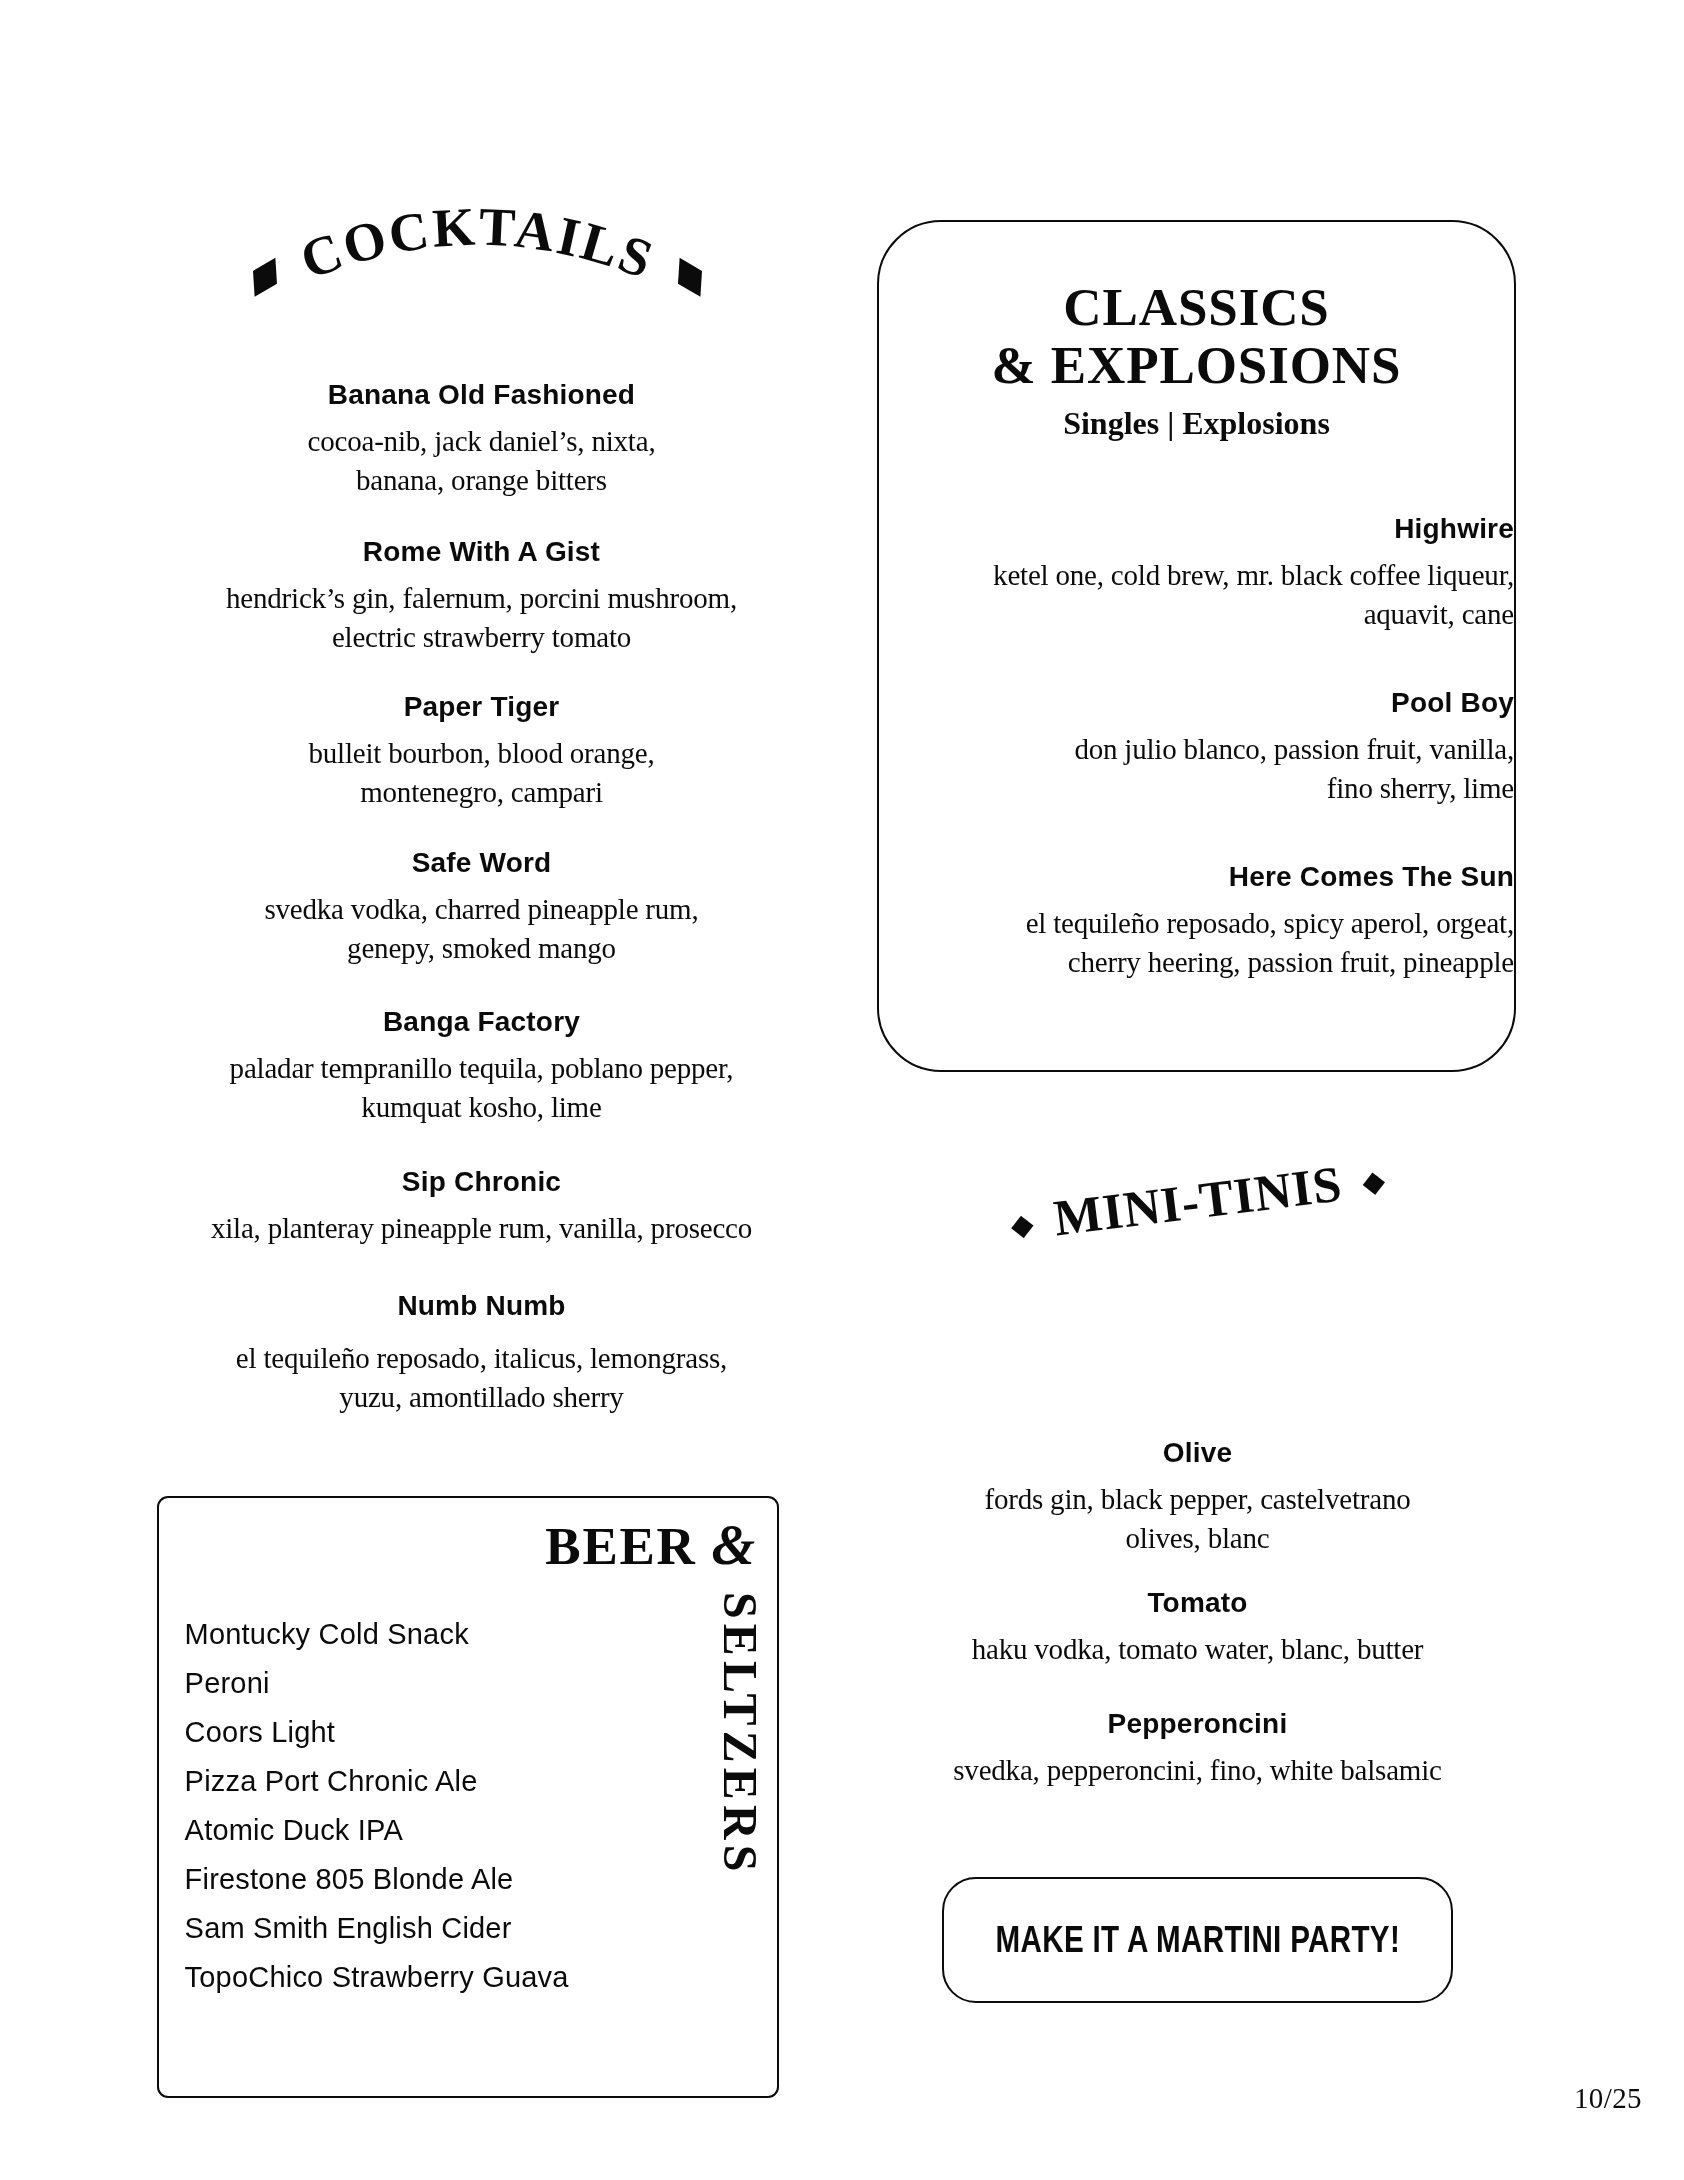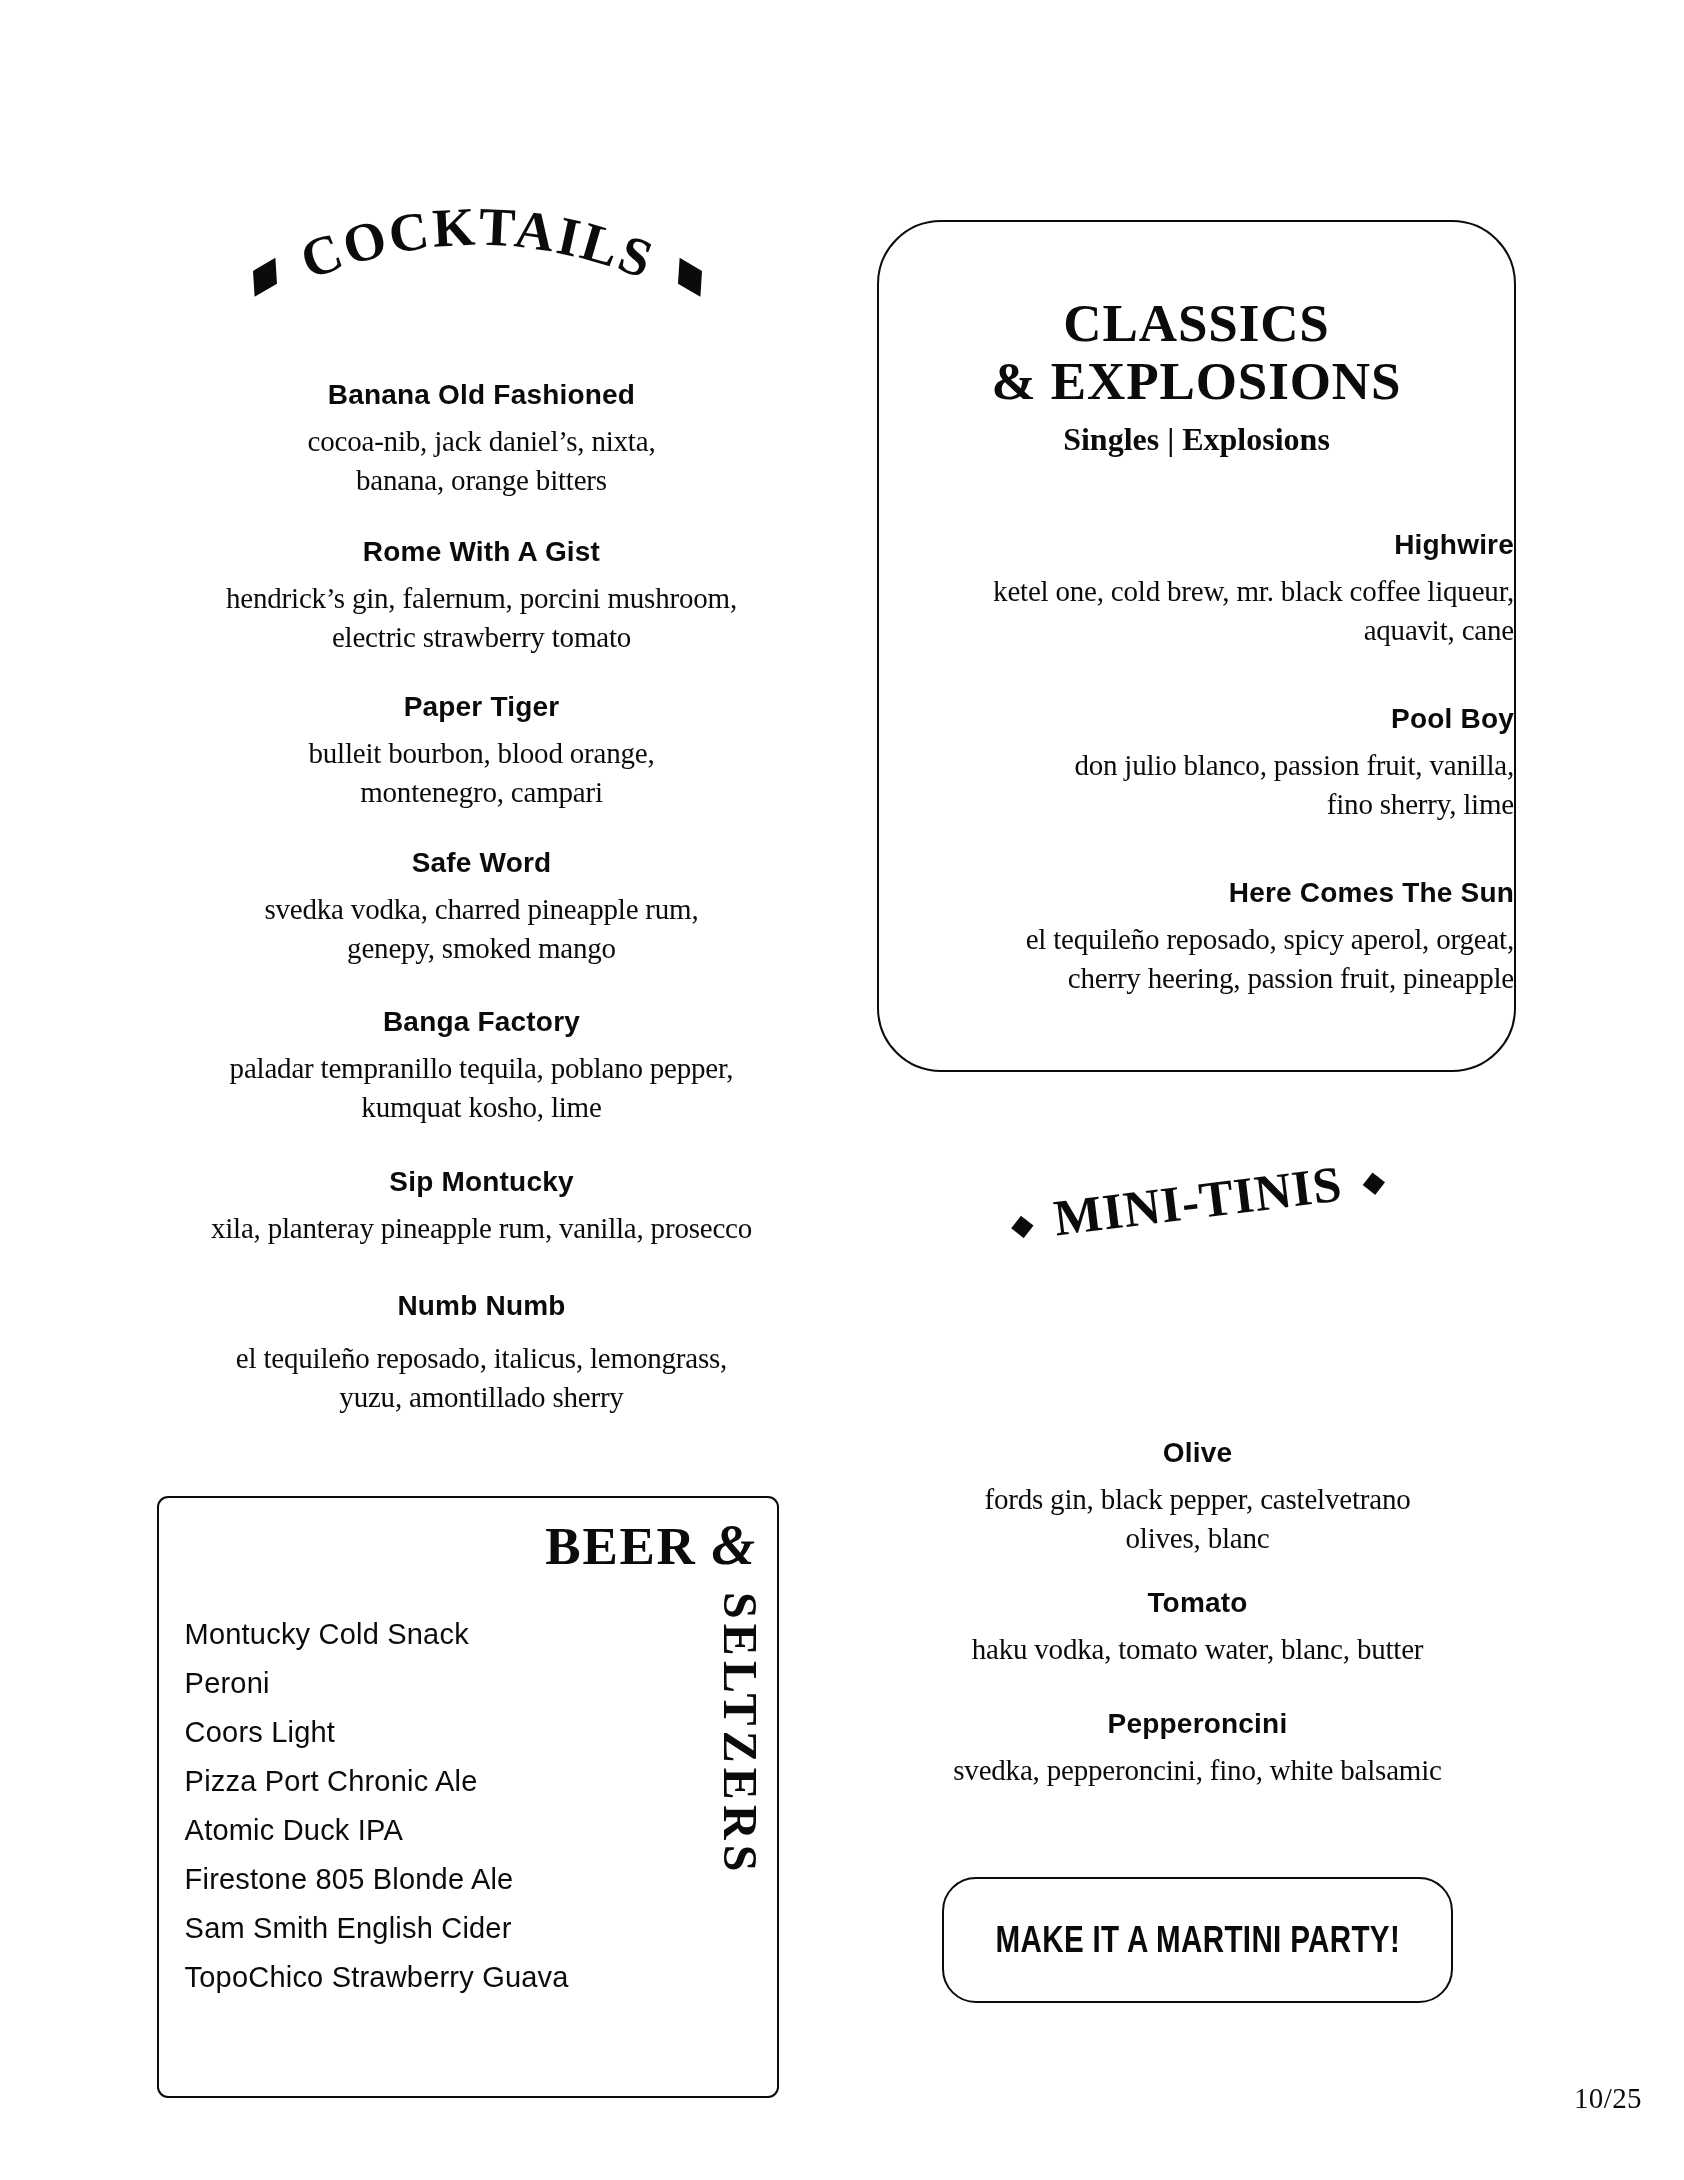--- a/index.html
+++ b/index.html
@@ -19,21 +19,21 @@
     font-size:29px; line-height:39px; letter-spacing:-0.2px;
     margin-top:8px; white-space:pre-line;
   }
   .desc-gap { margin-top:13.6px; }
   
   .arch { position:absolute; left:239px; top:194px; width:477px; height:119px; }
   
   .classics-box {
     position:absolute; left:877px; top:220px; width:639px; height:852px;
     border:2.6px solid #0b0b0b; border-radius:64px; box-sizing:border-box;
-    text-align:center; padding-top:72px;
+    text-align:center; padding-top:56px;
   }
   .classics-title {
     font-weight:bold; font-size:53px; line-height:58px; letter-spacing:0.9px;
   }
   .classics-subtitle { font-size:32px; line-height:39px; margin-top:10.2px;font-weight:bold; }
   .citem { position:relative; width:100%; text-align:right; }
   .citem.first { margin-top:66px; }
   .citem + .citem { margin-top:49px; }
   
   .minitinis-header {
@@ -120,21 +120,21 @@
     <div class="item-name">Safe Word</div>
     <div class="item-desc">svedka vodka, charred pineapple rum,
 genepy, smoked mango</div>
   </div>
   <div class="item" style="top:1002px">
     <div class="item-name">Banga Factory</div>
     <div class="item-desc">paladar tempranillo tequila, poblano pepper,
 kumquat kosho, lime</div>
   </div>
   <div class="item" style="top:1162px">
-    <div class="item-name">Sip Montucky</div>
+    <div class="item-name">Sip Chronic</div>
     <div class="item-desc">xila, planteray pineapple rum, vanilla, prosecco</div>
   </div>
   <div class="item" style="top:1286px">
     <div class="item-name">Numb Numb</div>
     <div class="item-desc desc-gap">el tequileño reposado, italicus, lemongrass,
 yuzu, amontillado sherry</div>
   </div>
 
   <div class="classics-box">
     <div class="classics-title">

